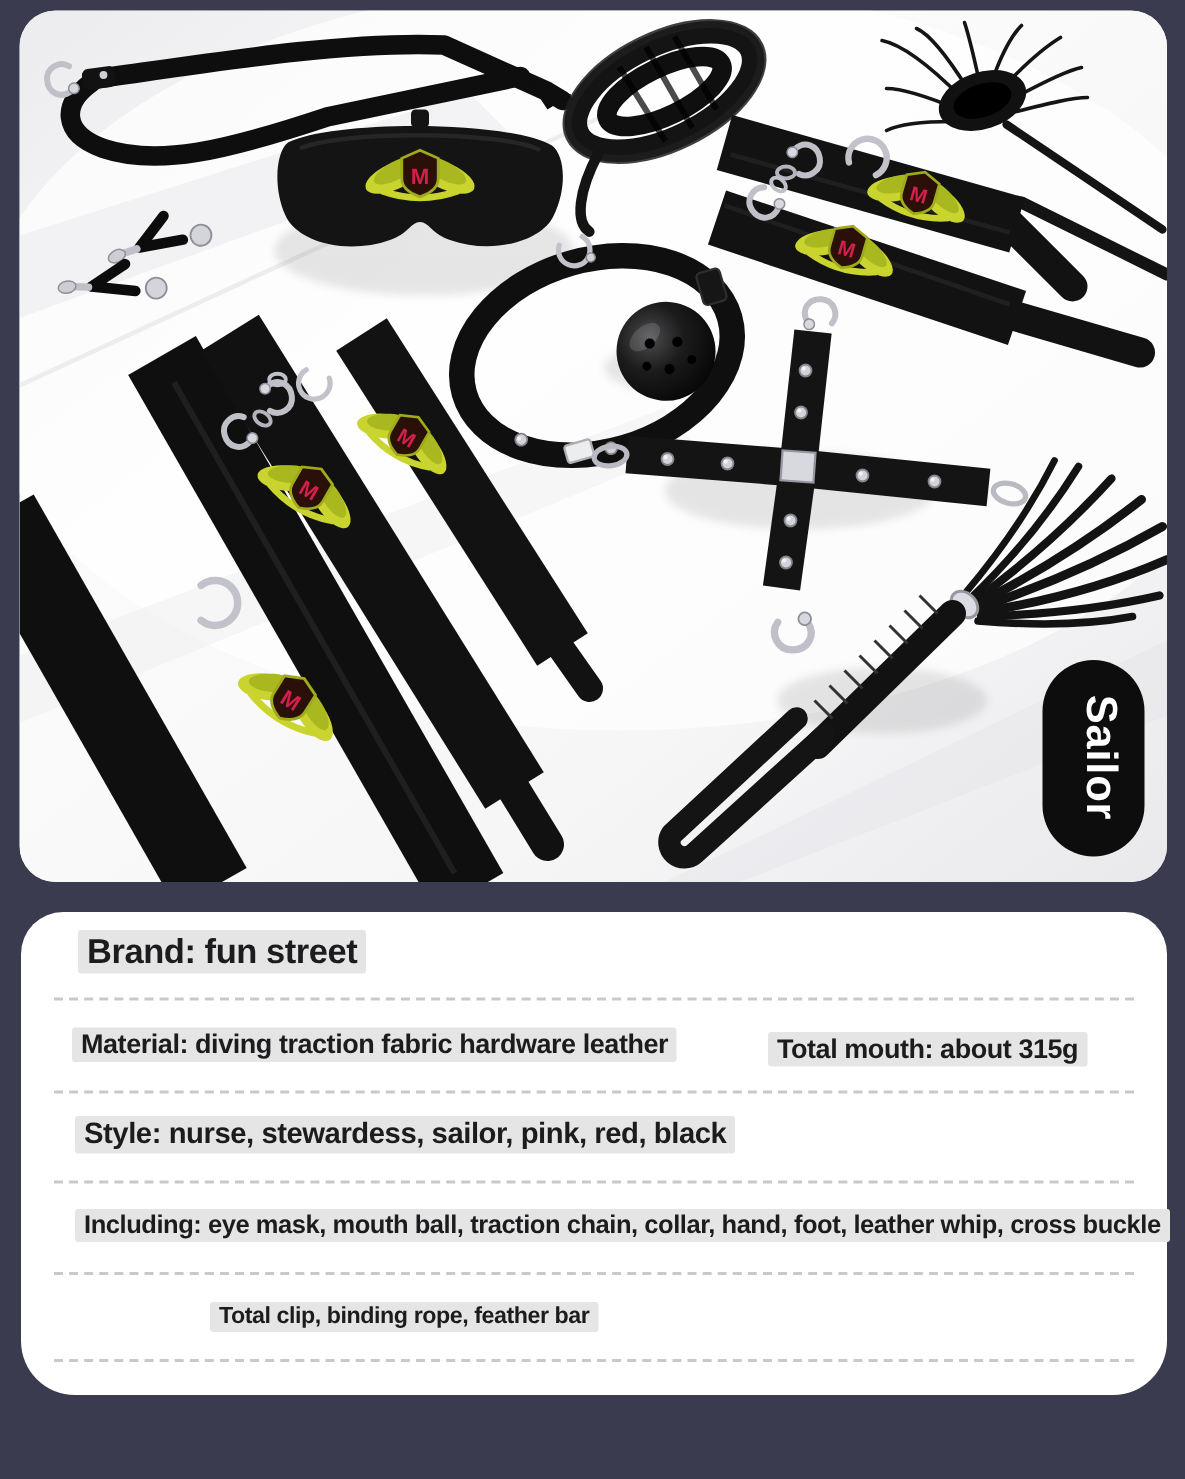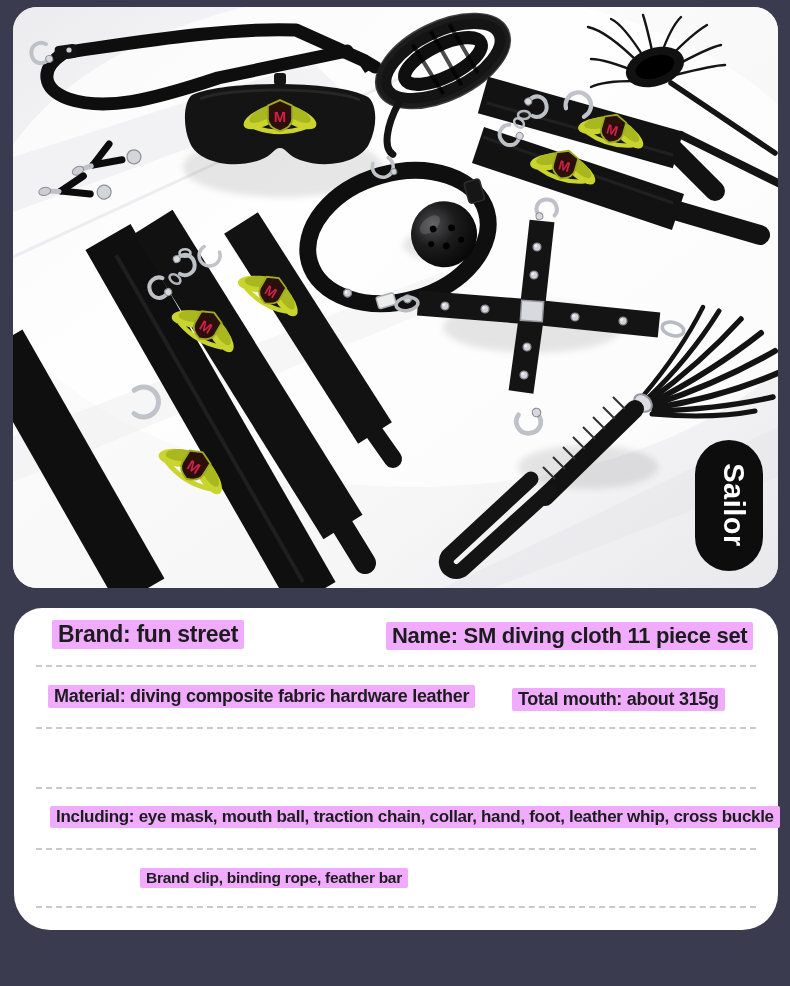--- a/index.html
+++ b/index.html
@@ -14,21 +14,21 @@
   }
   .photo-card svg { display:block; width:765px; height:581px; }
 
   
   .info-card {
     position:absolute; left:14px; top:608px; width:764px; height:322px;
     background:#ffffff; border-radius:28px 28px 36px 36px;
   }
   .info-card .txt {
     position:absolute; font-weight:bold; color:#1c1c1e; letter-spacing:-0.3px;
-    white-space:nowrap; background:#f0abfc; padding:1px 6px; border-radius:2px;
+    white-space:nowrap; background:#e5e5e5; padding:1px 6px; border-radius:2px;
   }
   .t-brand   { left:38px;  top:12px;  font-size:23px; }
   .t-name    { left:372px; top:14px;  font-size:22px; }
   .t-material{ left:34px;  top:77px;  font-size:18px; }
   .t-weight  { left:498px; top:80px;  font-size:18px; }
   .t-style   { left:36px;  top:136px; font-size:19.5px; }
   .t-incl1   { left:36px;  top:198px; font-size:17px; }
   .t-incl2   { left:126px; top:260px; font-size:15.5px; }
   .divider {
     position:absolute; left:22px; right:22px; height:0;
@@ -275,25 +275,25 @@
 
       <g>
         <rect x="682" y="433" width="68" height="131" rx="34" fill="#0d0d0d"></rect>
         <text transform="translate(719,498) rotate(90)" text-anchor="middle" dominant-baseline="middle" font-family="Liberation Sans, sans-serif" font-size="29" font-weight="bold" fill="#ffffff" letter-spacing="0.5">Sailor</text>
       </g>
     </svg>
   </div>
 
   <div class="info-card">
     <div class="txt t-brand">Brand: fun street</div>
-    <div class="txt t-name">Name: SM diving cloth 11 piece set</div>
     <div class="divider d1"></div>
-    <div class="txt t-material">Material: diving composite fabric hardware leather</div>
+    <div class="txt t-material">Material: diving traction fabric hardware leather</div>
     <div class="txt t-weight">Total mouth: about 315g</div>
     <div class="divider d2"></div>
+    <div class="txt t-style">Style: nurse, stewardess, sailor, pink, red, black</div>
     <div class="divider d3"></div>
     <div class="txt t-incl1">Including: eye mask, mouth ball, traction chain, collar, hand, foot, leather whip, cross buckle</div>
     <div class="divider d4"></div>
-    <div class="txt t-incl2">Brand clip, binding rope, feather bar</div>
+    <div class="txt t-incl2">Total clip, binding rope, feather bar</div>
     <div class="divider d5"></div>
   </div>
 
 </div>
 
 </body></html>

